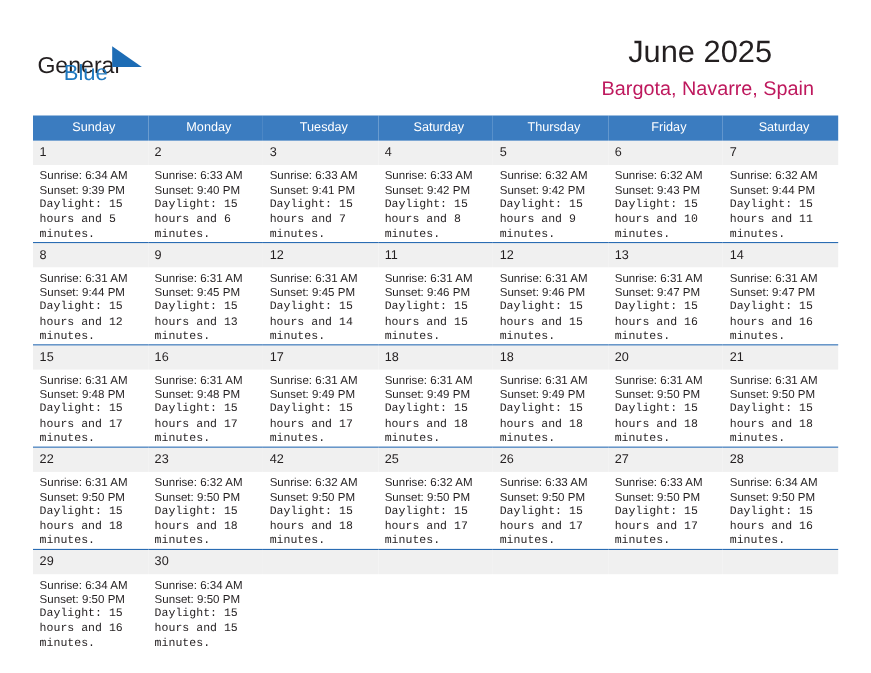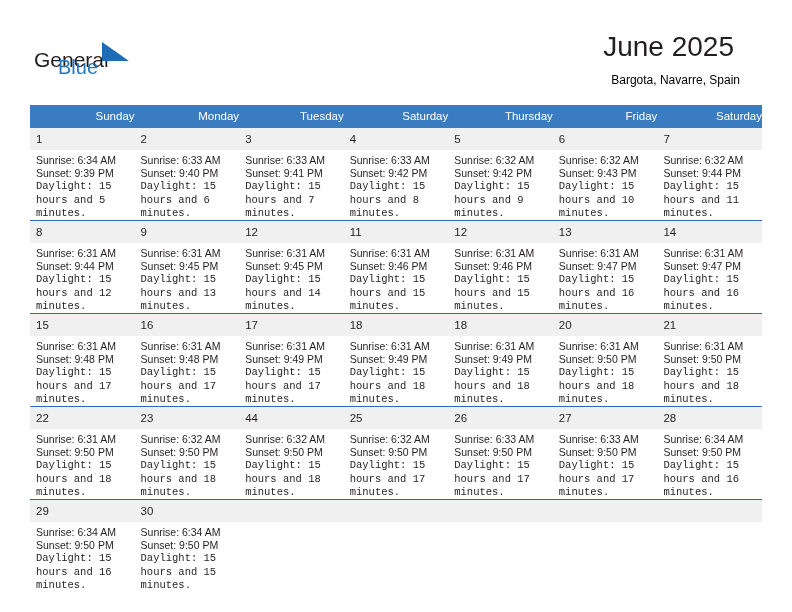--- a/index.html
+++ b/index.html
@@ -75,22 +75,22 @@
     text-align: center;
   }
   .cal-title {
     font-size: 28px;
     font-weight: normal;
     color: #231f20;
     line-height: 34px;
     white-space: nowrap;
   }
   .cal-subtitle {
-    font-size: 12px;
-    color: #000000;
+    font-size: 18px;
+    color: #be185d;
     line-height: 20px;
     margin-top: 6px;
     white-space: nowrap;
     margin-left: 14px;
   }
 
   
   .calendar {
     position: absolute;
     left: 30px;
@@ -98,21 +98,21 @@
     width: 732px;
     border-collapse: collapse;
     table-layout: fixed;
   }
 
   .calendar th {
     background: #3b7cc0;
     color: #ffffff;
     font-size: 11.5px;
     font-weight: normal;
-    text-align: right;
+    text-align: center;
     padding: 4px 0 5px 6px;
     line-height: 14px;
     border: none;
   }
 
   .week-row td {
     vertical-align: top;
     padding: 0;
     border: none;
     border-top: 1.5px solid #2a6cb3;
@@ -367,21 +367,21 @@
           </td>
           <td class="day-cell">
             <div class="daynum">23</div>
             <div class="events">
               <div>Sunrise: 6:32 AM</div>
               <div>Sunset: 9:50 PM</div>
               <div class="wrap">Daylight: 15 hours and 18 minutes.</div>
             </div>
           </td>
           <td class="day-cell">
-            <div class="daynum">44</div>
+            <div class="daynum">42</div>
             <div class="events">
               <div>Sunrise: 6:32 AM</div>
               <div>Sunset: 9:50 PM</div>
               <div class="wrap">Daylight: 15 hours and 18 minutes.</div>
             </div>
           </td>
           <td class="day-cell">
             <div class="daynum">25</div>
             <div class="events">
               <div>Sunrise: 6:32 AM</div>

